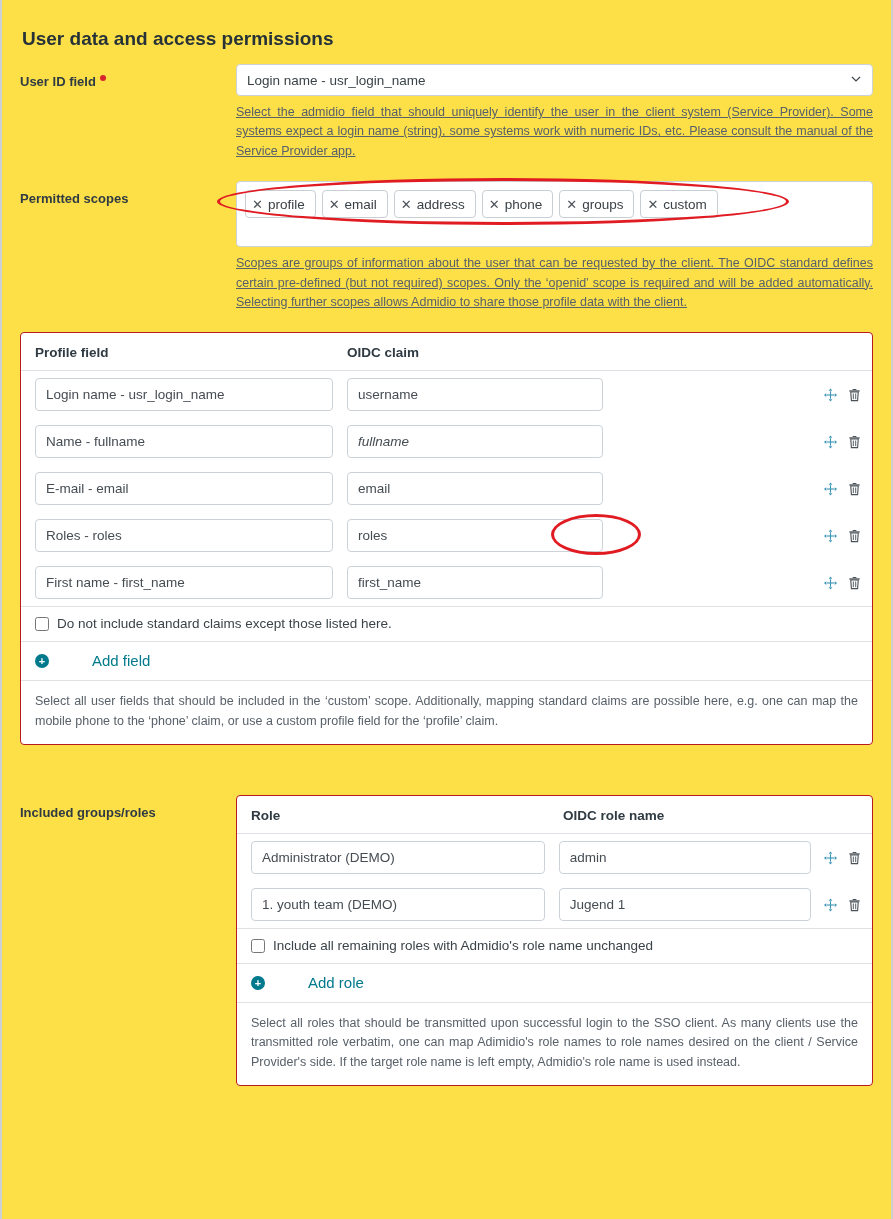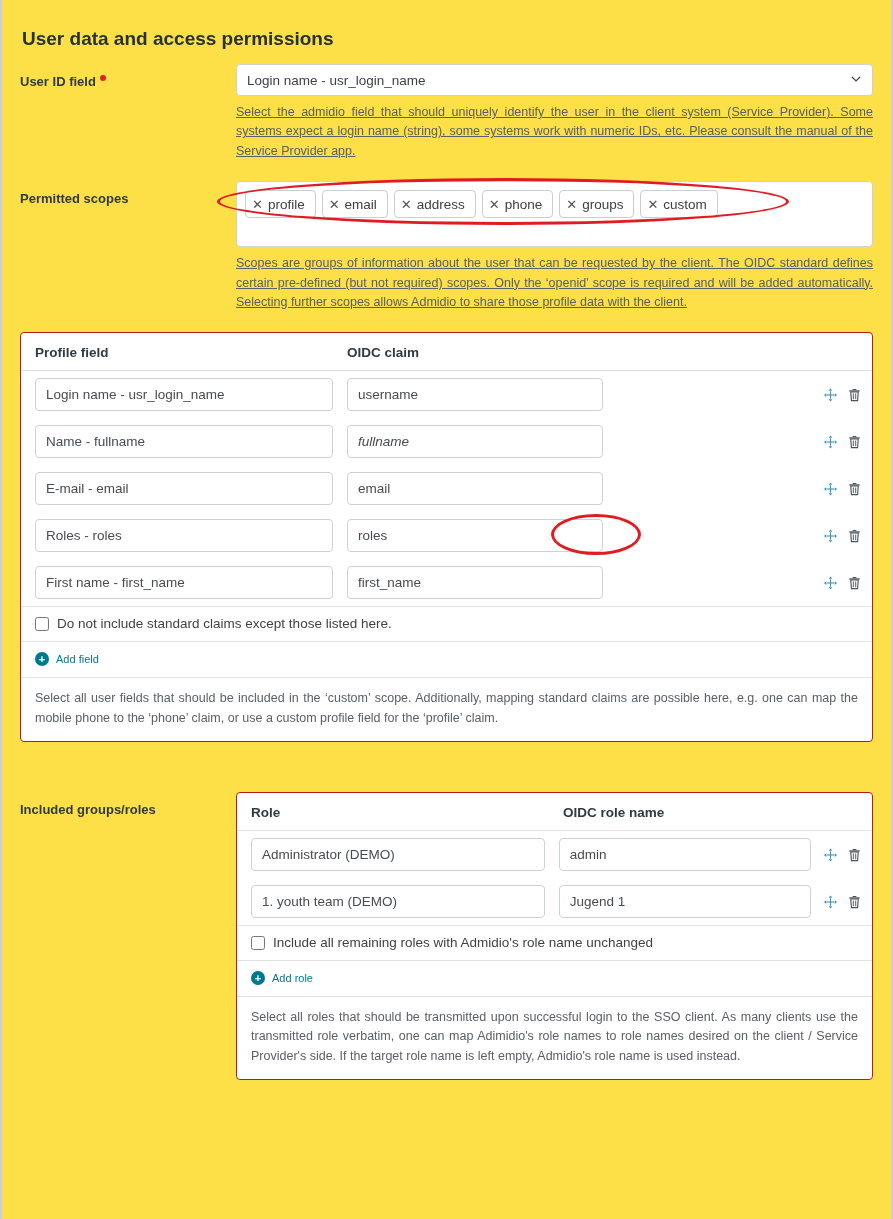--- a/index.html
+++ b/index.html
@@ -202,23 +202,24 @@
     accent-color: #00788a;
   }
   .add-row {
     display: flex;
     align-items: center;
     padding: 10px 14px 11px 14px;
     border-top: 1px solid #dfe3e6;
   }
   .add-link {
     color: #00798c;
-    font-size: 11px;
+    font-size: 15px;
     text-decoration: none;
     cursor: pointer;
+    margin-left: 36px;
   }
   .plus-icon {
     display: inline-flex;
     width: 14px;
     height: 14px;
     border-radius: 50%;
     background: #00798c;
     color: #fff;
     font-size: 11px;
     line-height: 14px;

